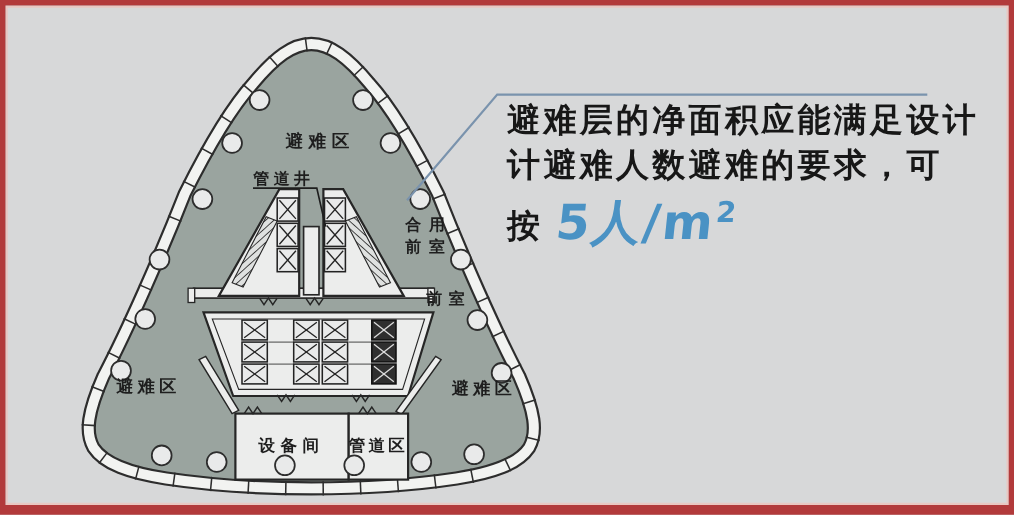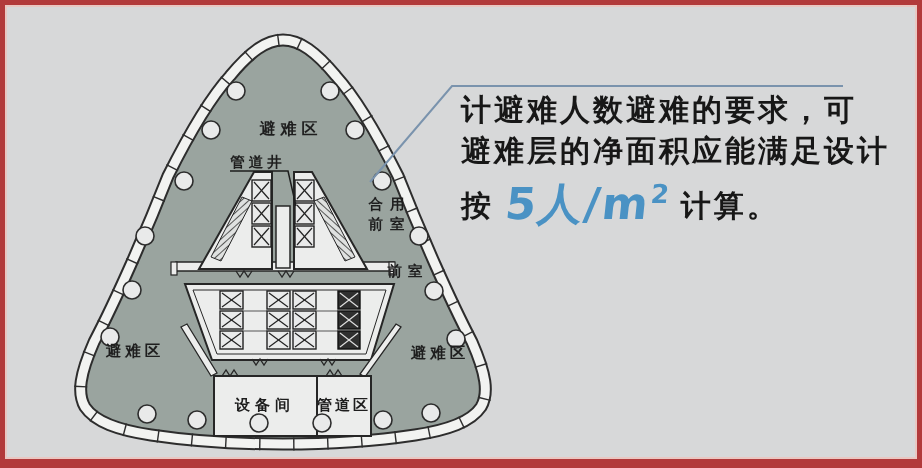--- a/index.html
+++ b/index.html
@@ -183,20 +183,19 @@
   <text class="plan-label" x="390" y="209" font-size="14.5" letter-spacing="7" text-anchor="middle">合用</text>
   <text class="plan-label" x="390" y="229" font-size="14.5" letter-spacing="7" text-anchor="middle">前室</text>
   <text class="plan-label" x="408" y="276" font-size="14.5" letter-spacing="6" text-anchor="middle">前室</text>
   <text class="plan-label" x="135" y="356" font-size="15.5" letter-spacing="4" text-anchor="middle">避难区</text>
   <text class="plan-label" x="440" y="358" font-size="15.5" letter-spacing="4" text-anchor="middle">避难区</text>
   <text class="plan-label" x="265" y="410" font-size="15" letter-spacing="5" text-anchor="middle">设备间</text>
   <text class="plan-label" x="344" y="410" font-size="15" letter-spacing="3" text-anchor="middle">管道区</text>
 </svg>
 
 <div class="annotation">
+  <div class="ann-line">避难层的净面积应能满足设计</div>
   <div class="ann-line">计避难人数避难的要求，可</div>
-  <div class="ann-line">避难层的净面积应能满足设计</div>
   <div class="ann-line3">
     <span>按</span>
     <span class="rate"><span>5人/m</span><sup>2</sup></span>
-    <span>计算。</span>
   </div>
 </div>
 
 </body></html>

